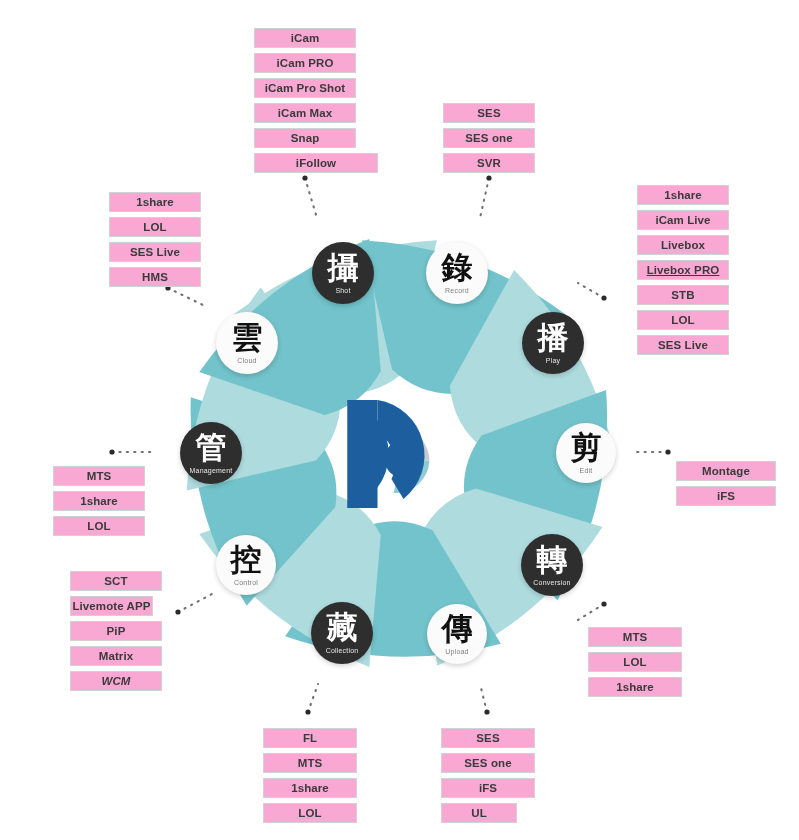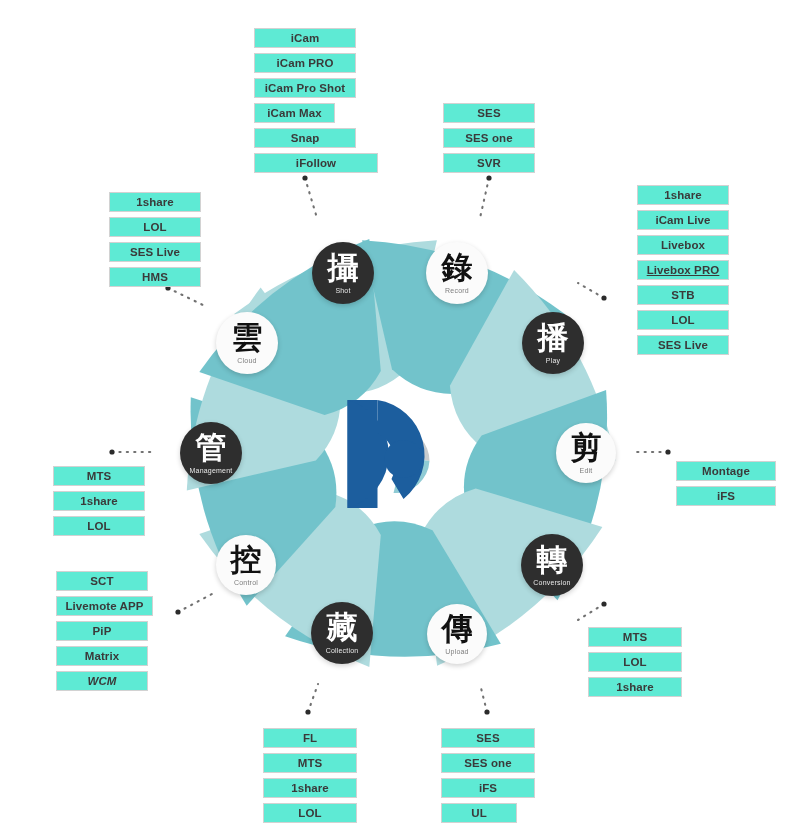--- a/index.html
+++ b/index.html
@@ -6,21 +6,21 @@
   body{width:799px;height:840px;overflow:hidden;
        font-family:"Liberation Sans","DejaVu Sans",sans-serif;}
   #stage{position:relative;width:799px;height:840px;}
 
   
   .chip{
     position:absolute;
     box-sizing:border-box;
     height:20px;
     border:1px solid #d2d2d2;
-    background:#5eead4;
+    background:#f9a8d4;
     color:#3a3a3a;
     font-size:11.5px;
     font-weight:bold;
     letter-spacing:.1px;
     display:flex;
     align-items:center;
     justify-content:center;
     white-space:nowrap;
   }
   .group{position:absolute;}
@@ -199,21 +199,21 @@
         <div class="en">Management</div>
       </div>
       <div class="badge light" style="width: 62px; height: 62px; left: 216px; top: 312px;">
         <div class="cn" style="font-size: 31px;">雲</div>
         <div class="en">Cloud</div>
       </div>
       <div class="group" style="left: 254px; top: 28px; width: 102px;">
         <div class="chip" style="width: 102px;">iCam</div>
         <div class="chip" style="width: 102px;">iCam PRO</div>
         <div class="chip" style="width: 102px;">iCam Pro Shot</div>
-        <div class="chip" style="width: 81px;">iCam Max</div>
+        <div class="chip" style="width: 102px;">iCam Max</div>
         <div class="chip" style="width: 102px;">Snap</div>
         <div class="chip" style="width: 124px;">iFollow</div>
       </div>
       <div class="group" style="left: 443px; top: 103px; width: 92px;">
         <div class="chip" style="width: 92px;">SES</div>
         <div class="chip" style="width: 92px;">SES one</div>
         <div class="chip" style="width: 92px;">SVR</div>
       </div>
       <div class="group" style="left: 637px; top: 185px; width: 92px;">
         <div class="chip" style="width: 92px;">1share</div>
@@ -238,23 +238,23 @@
         <div class="chip" style="width: 94px;">SES one</div>
         <div class="chip" style="width: 94px;">iFS</div>
         <div class="chip" style="width: 76px;">UL</div>
       </div>
       <div class="group" style="left: 263px; top: 728px; width: 94px;">
         <div class="chip" style="width: 94px;">FL</div>
         <div class="chip" style="width: 94px;">MTS</div>
         <div class="chip" style="width: 94px;">1share</div>
         <div class="chip" style="width: 94px;">LOL</div>
       </div>
-      <div class="group" style="left: 56px; top: 571px; width: 92px;">
+      <div class="group" style="left: 70px; top: 571px; width: 92px;">
         <div class="chip" style="width: 92px;">SCT</div>
-        <div class="chip" style="width: 97px;">Livemote APP</div>
+        <div class="chip" style="width: 83px;">Livemote APP</div>
         <div class="chip" style="width: 92px;">PiP</div>
         <div class="chip" style="width: 92px;">Matrix</div>
         <div class="chip" style="width: 92px; font-style: italic;">WCM</div>
       </div>
       <div class="group" style="left: 53px; top: 466px; width: 92px;">
         <div class="chip" style="width: 92px;">MTS</div>
         <div class="chip" style="width: 92px;">1share</div>
         <div class="chip" style="width: 92px;">LOL</div>
       </div>
       <div class="group" style="left: 109px; top: 192px; width: 92px;">

